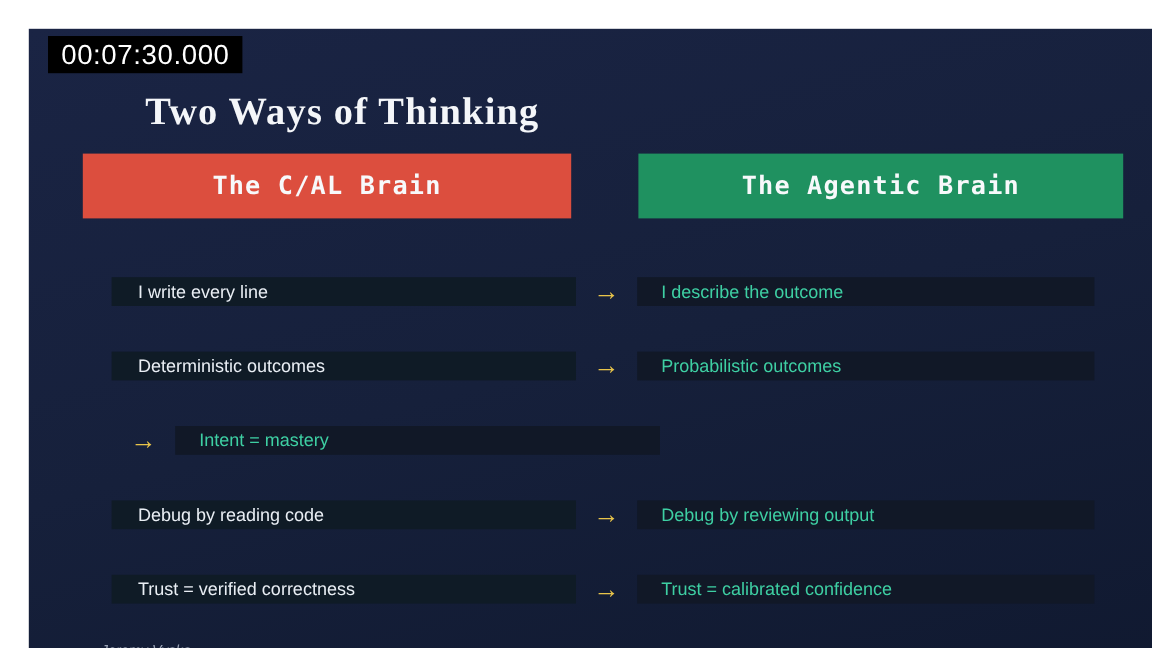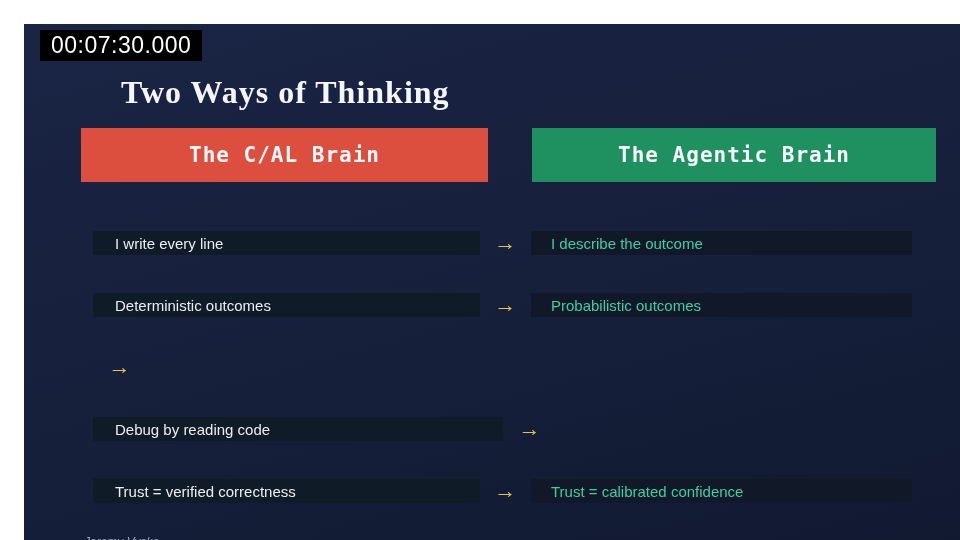--- a/index.html
+++ b/index.html
@@ -26,21 +26,21 @@
     position:absolute;left:69px;top:38px;
     font-family:Liberation Serif, serif;font-weight:bold;
     font-size:32px;color:var(--title-text);letter-spacing:1px;white-space:nowrap;margin-left:16px;
   }
   .hdr{
     position:absolute;top:104px;height:54px;
     display:flex;align-items:center;justify-content:center;
     font-family:"DejaVu Sans Mono",monospace;font-weight:bold;
     font-size:21px;color:var(--header-text);letter-spacing:1px;
   }
-  .hdr-left{left:57px;width:407px;background:var(--left-header-bg);}
+  .hdr-left{left:45px;width:407px;background:var(--left-header-bg);}
   .hdr-right{left:508px;width:404px;background:var(--right-header-bg);}
   .rows{
     position:absolute;left:45px;top:183px;width:867px;
     display:flex;flex-direction:column;gap:17px;
   }
   .row{display:flex;height:45px;}
   .cell{display:flex;align-items:center;font-size:15px;white-space:nowrap;}
   .cell.left{width:410px;background:var(--left-row-bg);color:var(--left-row-text);padding-left:22px;}
   .cell.right{width:404px;background:var(--right-row-bg);color:var(--right-row-text);padding-left:20px;}
   .arrow{
@@ -74,24 +74,26 @@
       <div class="arrow">→</div>
       <div class="cell right">I describe the outcome</div>
     </div>
     <div class="row">
       <div class="cell left">Deterministic outcomes</div>
       <div class="arrow">→</div>
       <div class="cell right">Probabilistic outcomes</div>
     </div>
     <div class="row">
       <div class="arrow">→</div>
+      <div class="cell right">Intent = mastery</div>
     </div>
     <div class="row">
       <div class="cell left">Debug by reading code</div>
       <div class="arrow">→</div>
+      <div class="cell right">Debug by reviewing output</div>
     </div>
     <div class="row">
       <div class="cell left">Trust = verified correctness</div>
       <div class="arrow">→</div>
       <div class="cell right">Trust = calibrated confidence</div>
     </div>
   </div>
 
   <div class="author">Jeremy Vyska</div>
 

